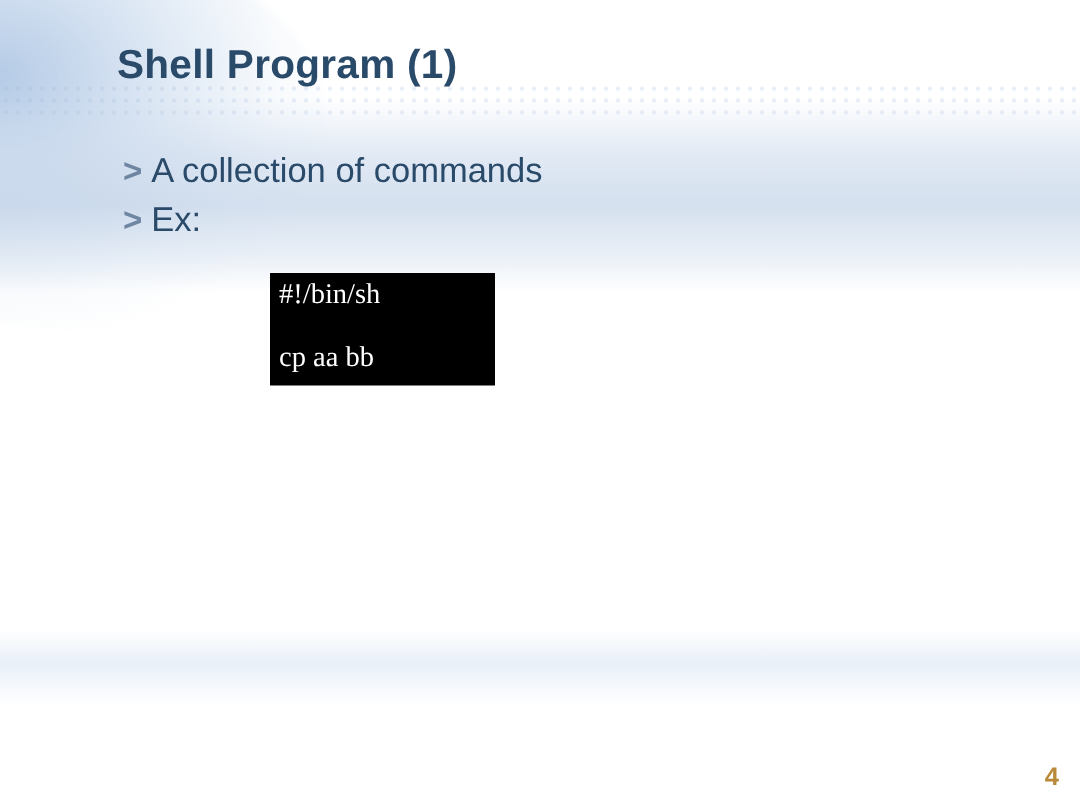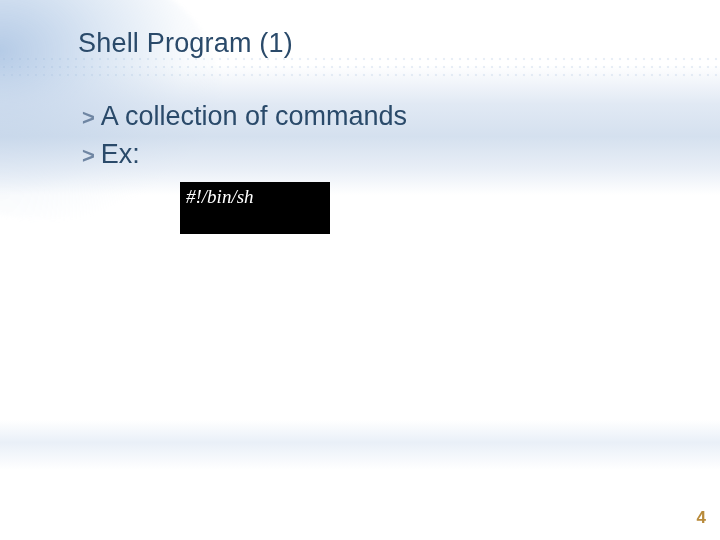--- a/index.html
+++ b/index.html
@@ -69,21 +69,21 @@
       rgba(255,255,255,0.0) 0%,
       rgba(215,227,242,0.55) 45%,
       rgba(255,255,255,0.0) 100%);
     z-index: 0;
   }
 
   .title {
     position: absolute;
     left: 78px;
     top: 28px;
-    font-weight: normal;
+    font-weight: bold;
     font-size: 27px;
     color: #2a4a6a;
     letter-spacing: 0.2px;
     z-index: 2;
   }
 
   .bullets {
     position: absolute;
     left: 82px;
     top: 98px;
@@ -97,40 +97,40 @@
   .chevron {
     color: #6f86a3;
     font-size: 22px;
     font-weight: bold;
     margin-right: 6px;
     line-height: 1.35;
     font-family: Verdana, Geneva, sans-serif;
   }
   .bullet-text {
     color: #2a4a6a;
-    font-size: 27px;
+    font-size: 23px;
     line-height: 1.35;
     font-family: Verdana, Geneva, sans-serif;
   }
 
   .codebox {
     position: absolute;
     left: 180px;
     top: 182px;
     width: 150px;
     background: #000000;
     color: #ffffff;
     font-family: "Times New Roman", Times, serif;
     font-size: 19px;
     line-height: 1.2;
     padding: 4px 6px 6px 6px;
     z-index: 2;
     box-sizing: border-box;
   }
-  .codebox .line { white-space: pre; font-style: italic; }
+  .codebox .line { white-space: pre; }
   .codebox .blank { height: 19px; }
 
   .pagenum {
     position: absolute;
     right: 14px;
     bottom: 12px;
     color: #b88a3a;
     font-size: 17px;
     font-weight: bold;
     z-index: 2;
@@ -155,17 +155,18 @@
     </div>
     <div class="bullet-row">
       <span class="chevron">&gt;</span>
       <span class="bullet-text">Ex:</span>
     </div>
   </div>
 
   <div class="codebox">
     <div class="line">#!/bin/sh</div>
     <div class="blank"></div>
+    <div class="line">cp aa bb</div>
   </div>
 
   <div class="pagenum">4</div>
 
 </div>
 
 </body></html>

